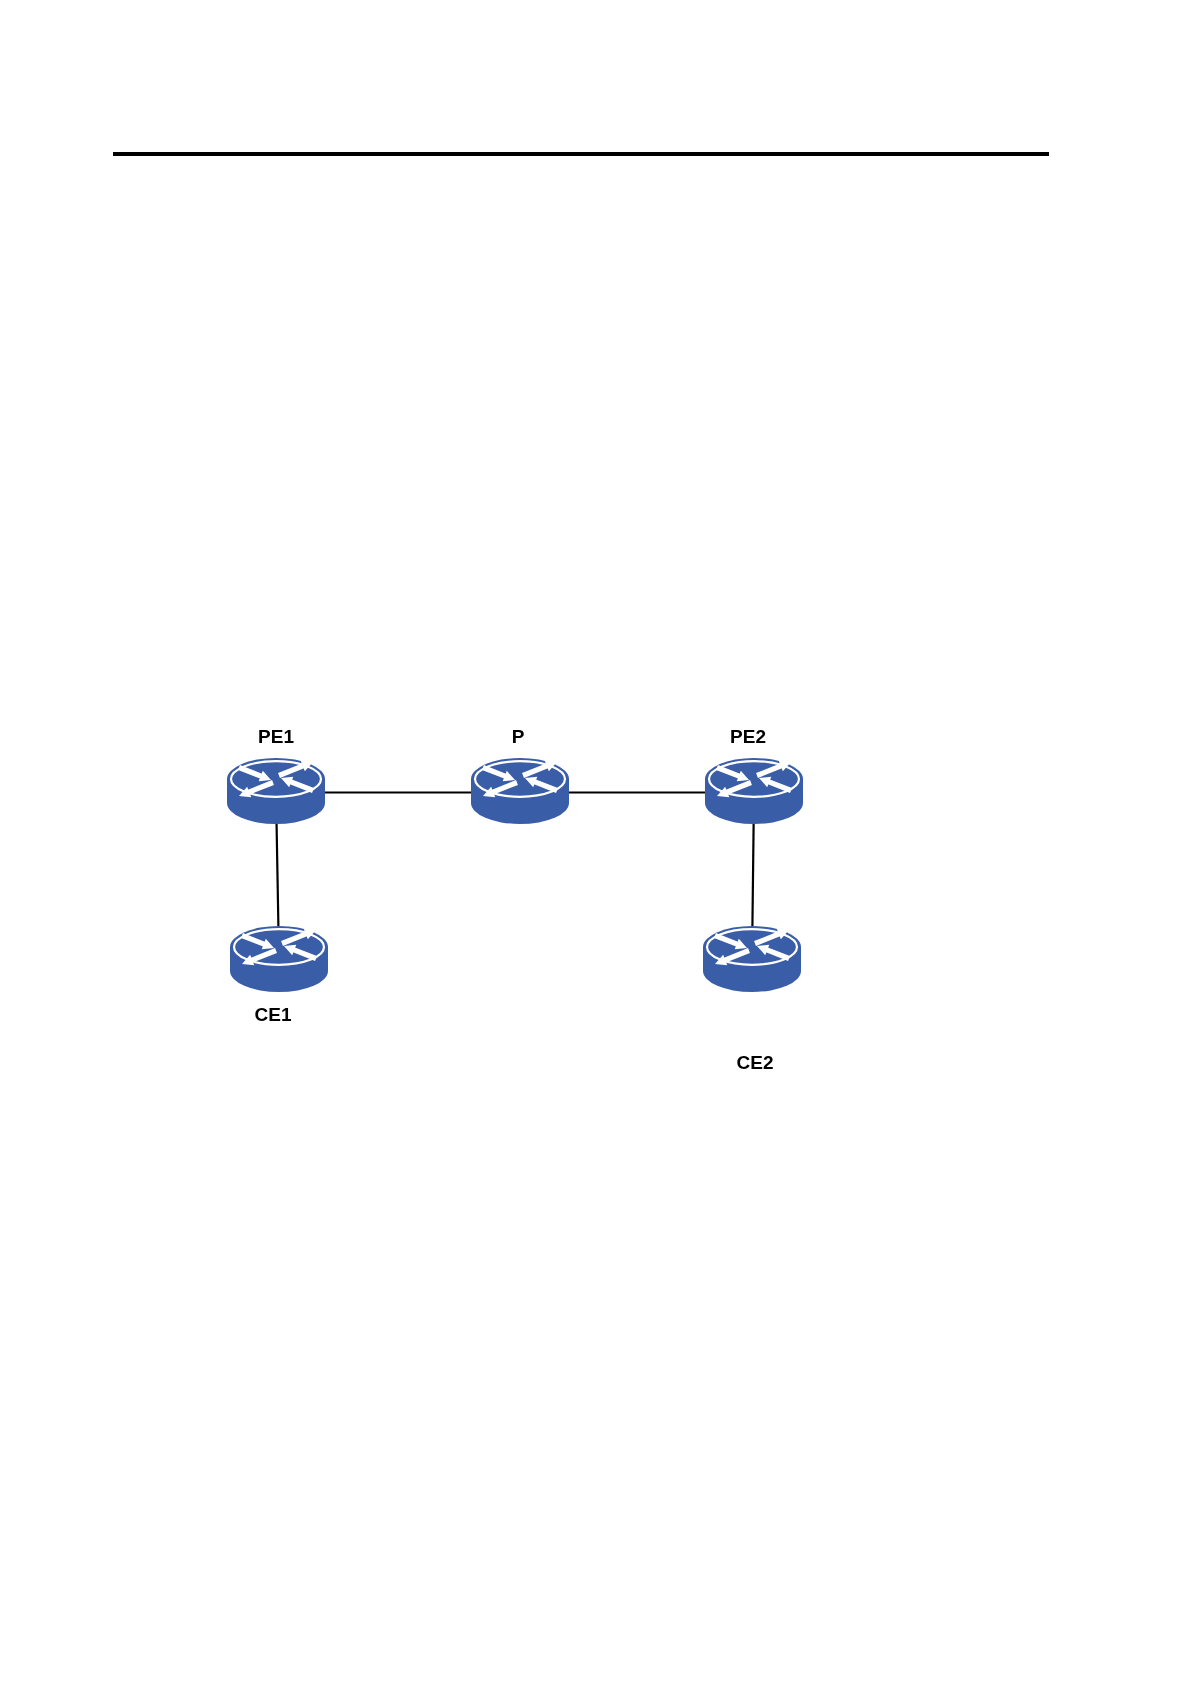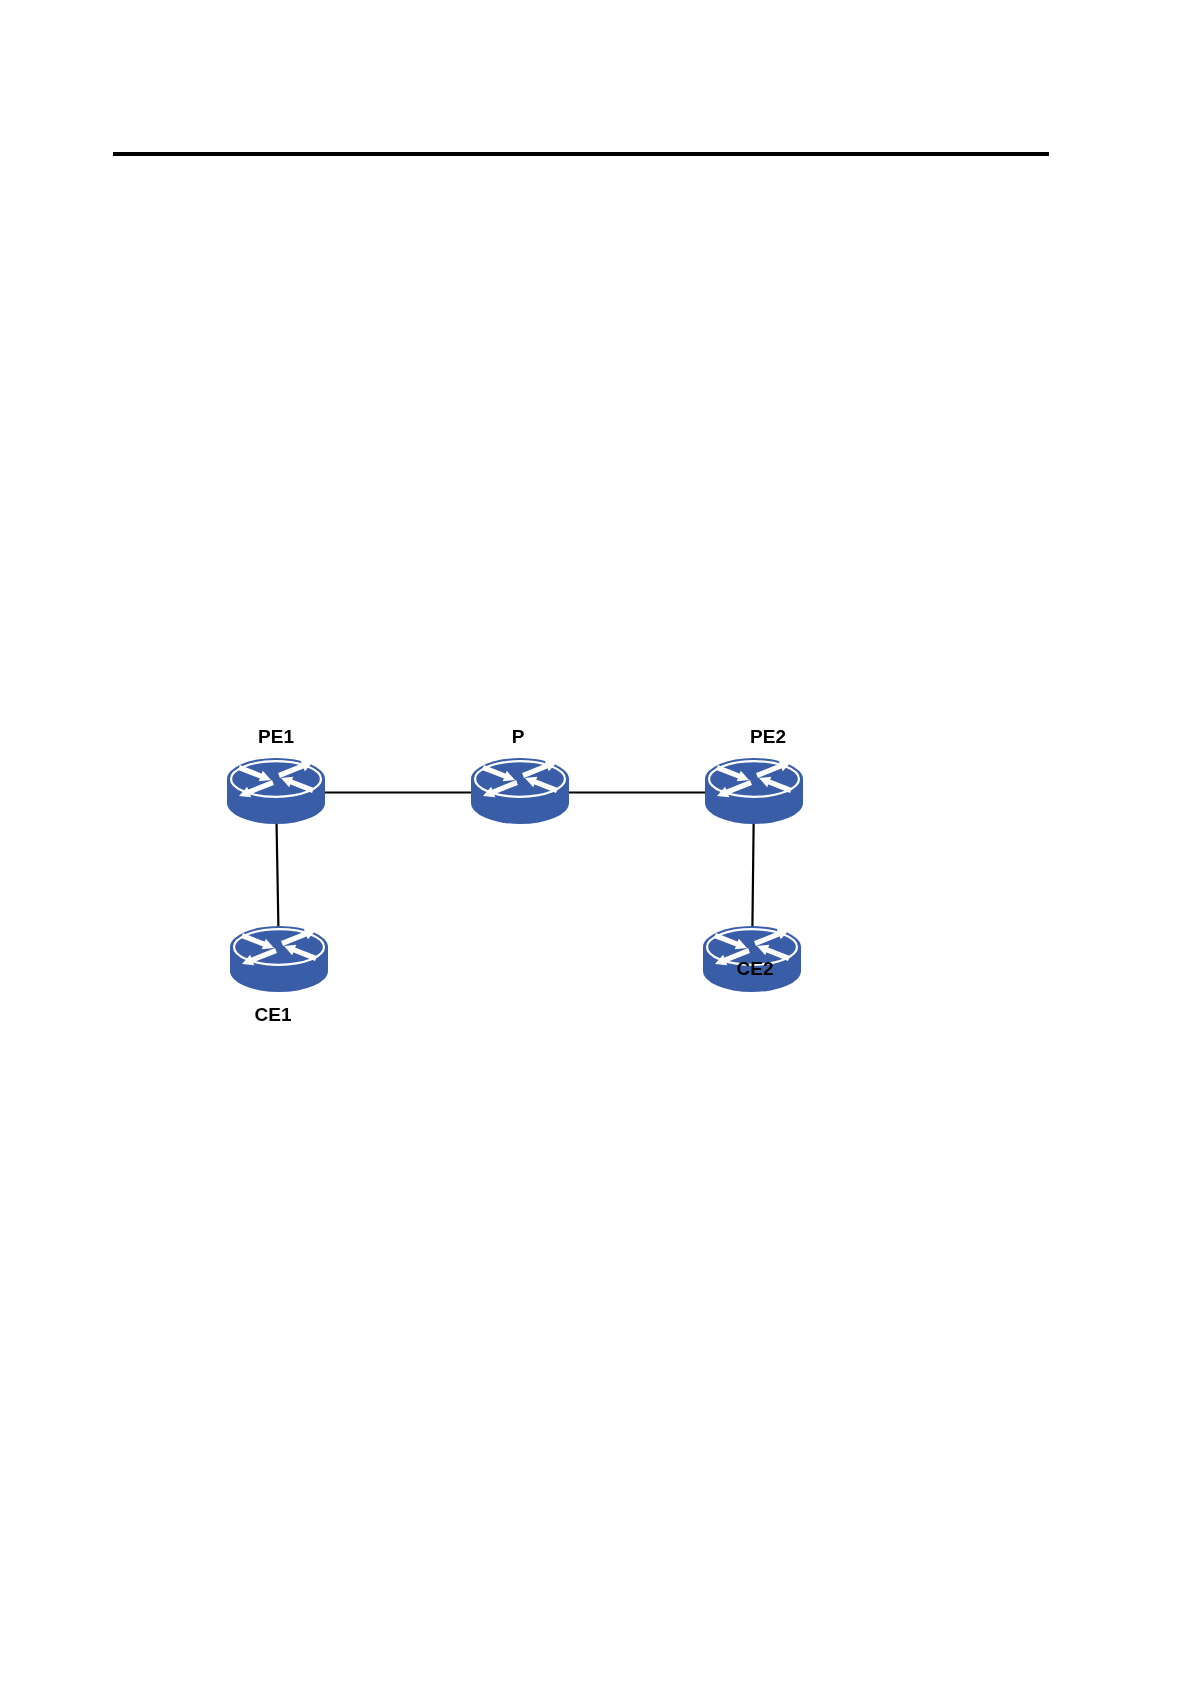--- a/index.html
+++ b/index.html
@@ -113,16 +113,16 @@
         <line x1="53" y1="18.5" x2="77.7058368673929" y2="8.690329479123402" stroke="#ffffff" stroke-width="5.2"></line>
         <polygon points="87,5 78.8430050624413,14.26409378129571 74.7098360458231,3.854631072775774" fill="#ffffff"></polygon>
         <line x1="47" y1="25.5" x2="22.294163132607085" y2="35.309670520876594" stroke="#ffffff" stroke-width="5.2"></line>
         <polygon points="13,39 21.15699493755869,29.735906218704287 25.2901639541769,40.145368927224226" fill="#ffffff"></polygon>
       </g>
     </svg>
   <div class="rule" id="footer-rule"></div>
   <div id="redaction-box"></div>
 <div class="node-label" style="left: 276px; top: 726px;">PE1</div>
     <div class="node-label" style="left: 518px; top: 726px;">P</div>
-    <div class="node-label" style="left: 768px; top: 726px;">PE2</div>
+    <div class="node-label" style="left: 748px; top: 726px;">PE2</div>
     <div class="node-label" style="left: 273px; top: 1004px;">CE1</div>
-    <div class="node-label" style="left: 755px; top: 958px;">CE2</div>
+    <div class="node-label" style="left: 755px; top: 1052px;">CE2</div>
   </div>
 
 </body></html>

